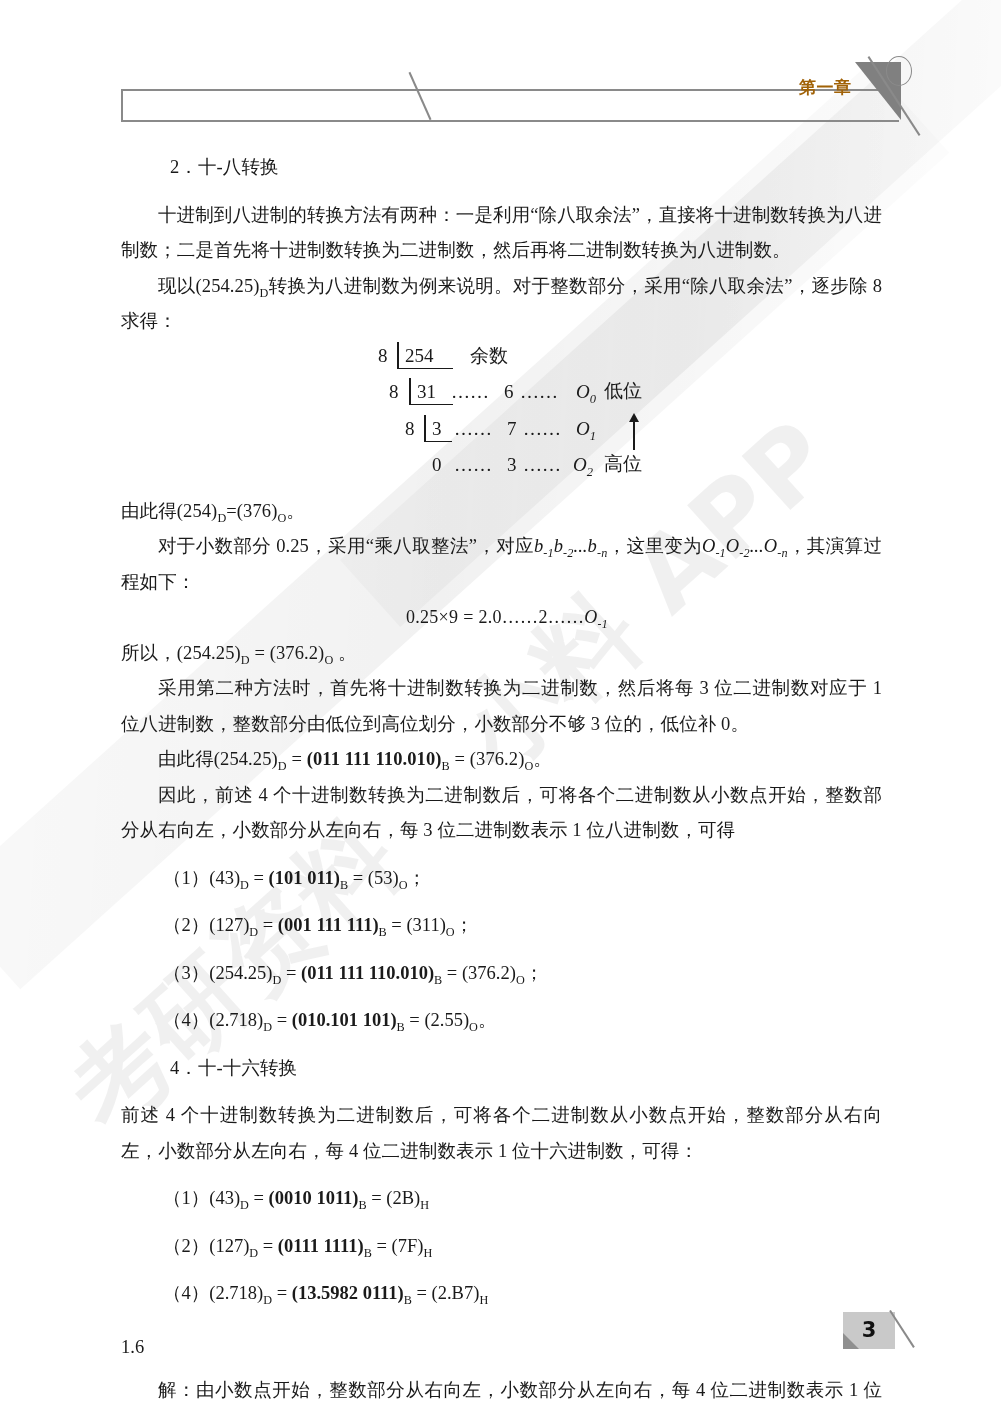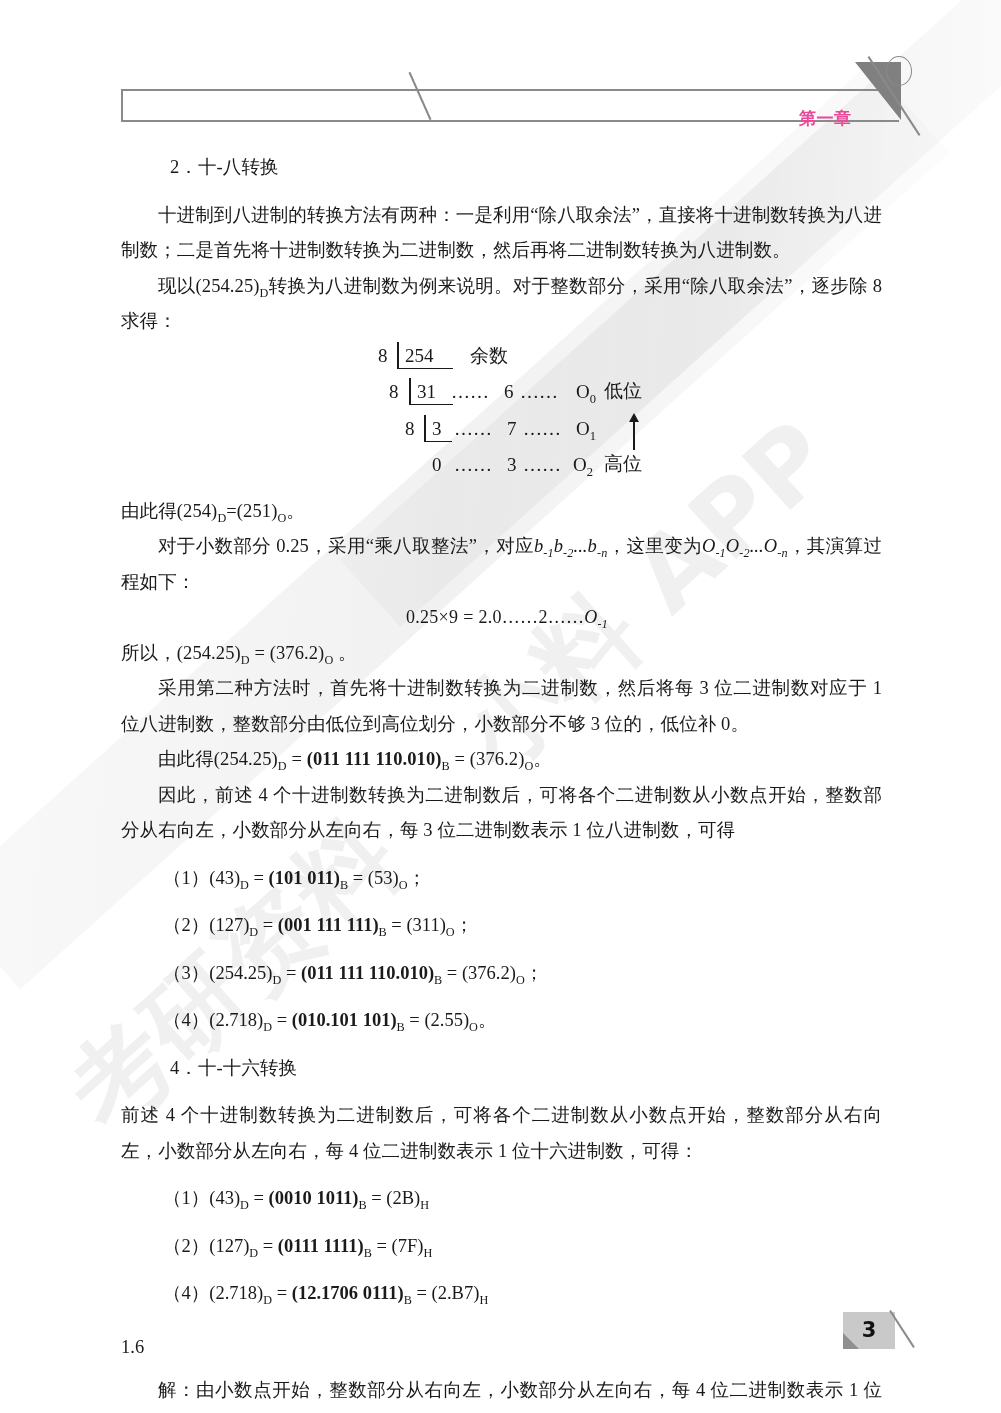--- a/index.html
+++ b/index.html
@@ -99,26 +99,26 @@
     top: 56px;
     width: 24px;
     height: 28px;
     border: 1.6px solid #8a8a8a;
     border-radius: 50%;
     background: transparent;
   }
   .header-chapter {
     position: absolute;
     left: 799px;
-    top: 107px;
+    top: 76px;
     font-family: "DejaVu Sans", sans-serif;
     font-size: 17px;
     font-weight: 600;
     letter-spacing: 0.5px;
-    color: #ec4899;
+    color: #a16207;
     white-space: nowrap;
   }
 
   
   .content {
     position: absolute;
     left: 121px;
     top: 138px;
     width: 772px;
     z-index: 1;
@@ -158,21 +158,21 @@
     position: relative;
     height: 152px;
     margin: 2px 0 0 0;
   }
   .dv {
     position: absolute;
     font-size: 19px;
     white-space: nowrap;
     line-height: 1;
   }
-  .dv-italic { }
+  .dv-italic { font-style: italic; }
   .bar-v {
     position: absolute;
     width: 1.6px;
     background: #1a1a1a;
   }
   .bar-h {
     position: absolute;
     height: 1.6px;
     background: #1a1a1a;
   }
@@ -306,21 +306,21 @@
       <span class="dv" style="left:386px; top:113px;">3</span>
       <span class="dv" style="left:402px; top:113px;">……</span>
       <span class="dv dv-italic" style="left:452px; top:113px;"><span>O</span><sub>2</sub></span>
 
       <span class="dv" style="left:483px; top:39px; font-size:19px;">低位</span>
       <div class="arrow-head" style="left:508px; top:71px;"></div>
       <div class="arrow-line" style="left:512px; top:79px; height:29px;"></div>
       <span class="dv" style="left:483px; top:112px; font-size:19px;">高位</span>
     </div>
 
-    <p class="tl"><span>由此得(254)</span><sub>D</sub><span>=(251)</span><sub>O</sub><span>。</span></p>
+    <p class="tl"><span>由此得(254)</span><sub>D</sub><span>=(376)</span><sub>O</sub><span>。</span></p>
 
     <p class="tl indent"><span>对于小数部分 0.25，采用“乘八取整法”，对应</span><span class="ital">b</span><sub class="ital">-1</sub><span class="ital">b</span><sub class="ital">-2</sub><span class="ital">...</span><span class="ital">b</span><sub class="ital">-n</sub><span>，这里变为</span><span class="ital">O</span><sub class="ital">-1</sub><span class="ital">O</span><sub class="ital">-2</sub><span class="ital">...</span><span class="ital">O</span><sub class="ital">-n</sub><span>，其演算过程如下：</span></p>
 
     <p class="formula"><span>0.25×9 = 2.0……2……</span><span class="ital">O</span><sub class="ital">-1</sub></p>
 
     <p class="tl"><span>所以，</span><span>(254.25)</span><sub>D</sub><span> = (376.2)</span><sub>O</sub><span> 。</span></p>
 
     <p class="tl indent">采用第二种方法时，首先将十进制数转换为二进制数，然后将每 3 位二进制数对应于 1 位八进制数，整数部分由低位到高位划分，小数部分不够 3 位的，低位补 0。</p>
 
     <p class="tl indent"><span>由此得(254.25)</span><sub>D</sub><span> = </span><span class="bold">(011 111 110.010)</span><sub>B</sub><span> = (376.2)</span><sub>O</sub><span>。</span></p>
@@ -337,21 +337,21 @@
 
     <p class="secheading">4．十-十六转换</p>
 
     <p class="tl">前述 4 个十进制数转换为二进制数后，可将各个二进制数从小数点开始，整数部分从右向左，小数部分从左向右，每 4 位二进制数表示 1 位十六进制数，可得：</p>
 
     <p class="listline"><span>（1）</span><span>(43)</span><sub>D</sub><span> = </span><span class="bold">(0010 1011)</span><sub>B</sub><span> = </span><span>(2B)</span><sub>H</sub></p>
 
     <p class="listline"><span>（2）</span><span>(127)</span><sub>D</sub><span> = </span><span class="bold">(0111 1111)</span><sub>B</sub><span> = </span><span>(7F)</span><sub>H</sub></p>
 
 
-    <p class="listline"><span>（4）</span><span>(2.718)</span><sub>D</sub><span> = </span><span class="bold">(12.1706 0111)</span><sub>B</sub><span> = </span><span>(2.B7)</span><sub>H</sub></p>
+    <p class="listline"><span>（4）</span><span>(2.718)</span><sub>D</sub><span> = </span><span class="bold">(13.5982 0111)</span><sub>B</sub><span> = </span><span>(2.B7)</span><sub>H</sub></p>
 
     <p class="tl" style="margin-top:18px;">1.6</p>
 
     <p class="tl indent" style="margin-top:8px;">解：由小数点开始，整数部分从右向左，小数部分从左向右，每 4 位二进制数表示 1 位十六进制数，不够 4 位的补 0，可得</p>
 
   </div>
 
   <div class="footer">
     <div class="footer-box"></div>
     <div class="footer-tri"></div>

